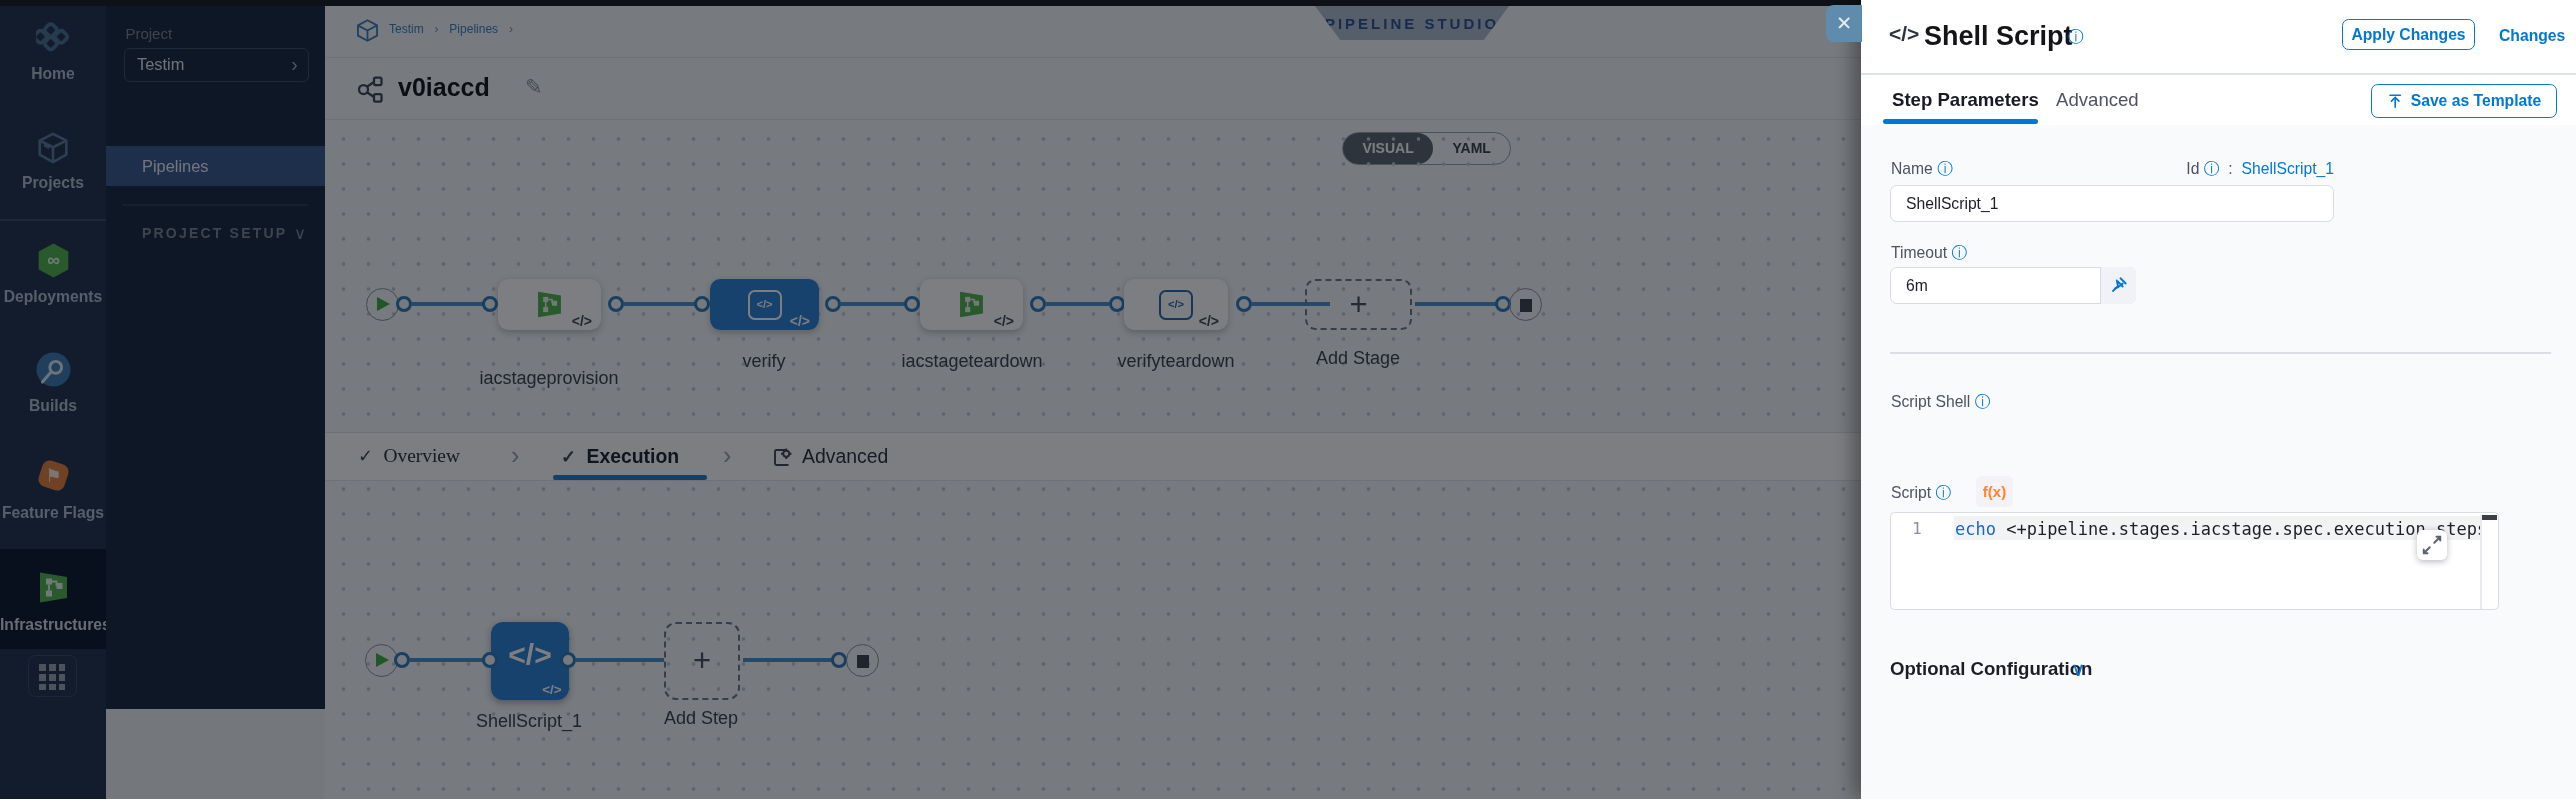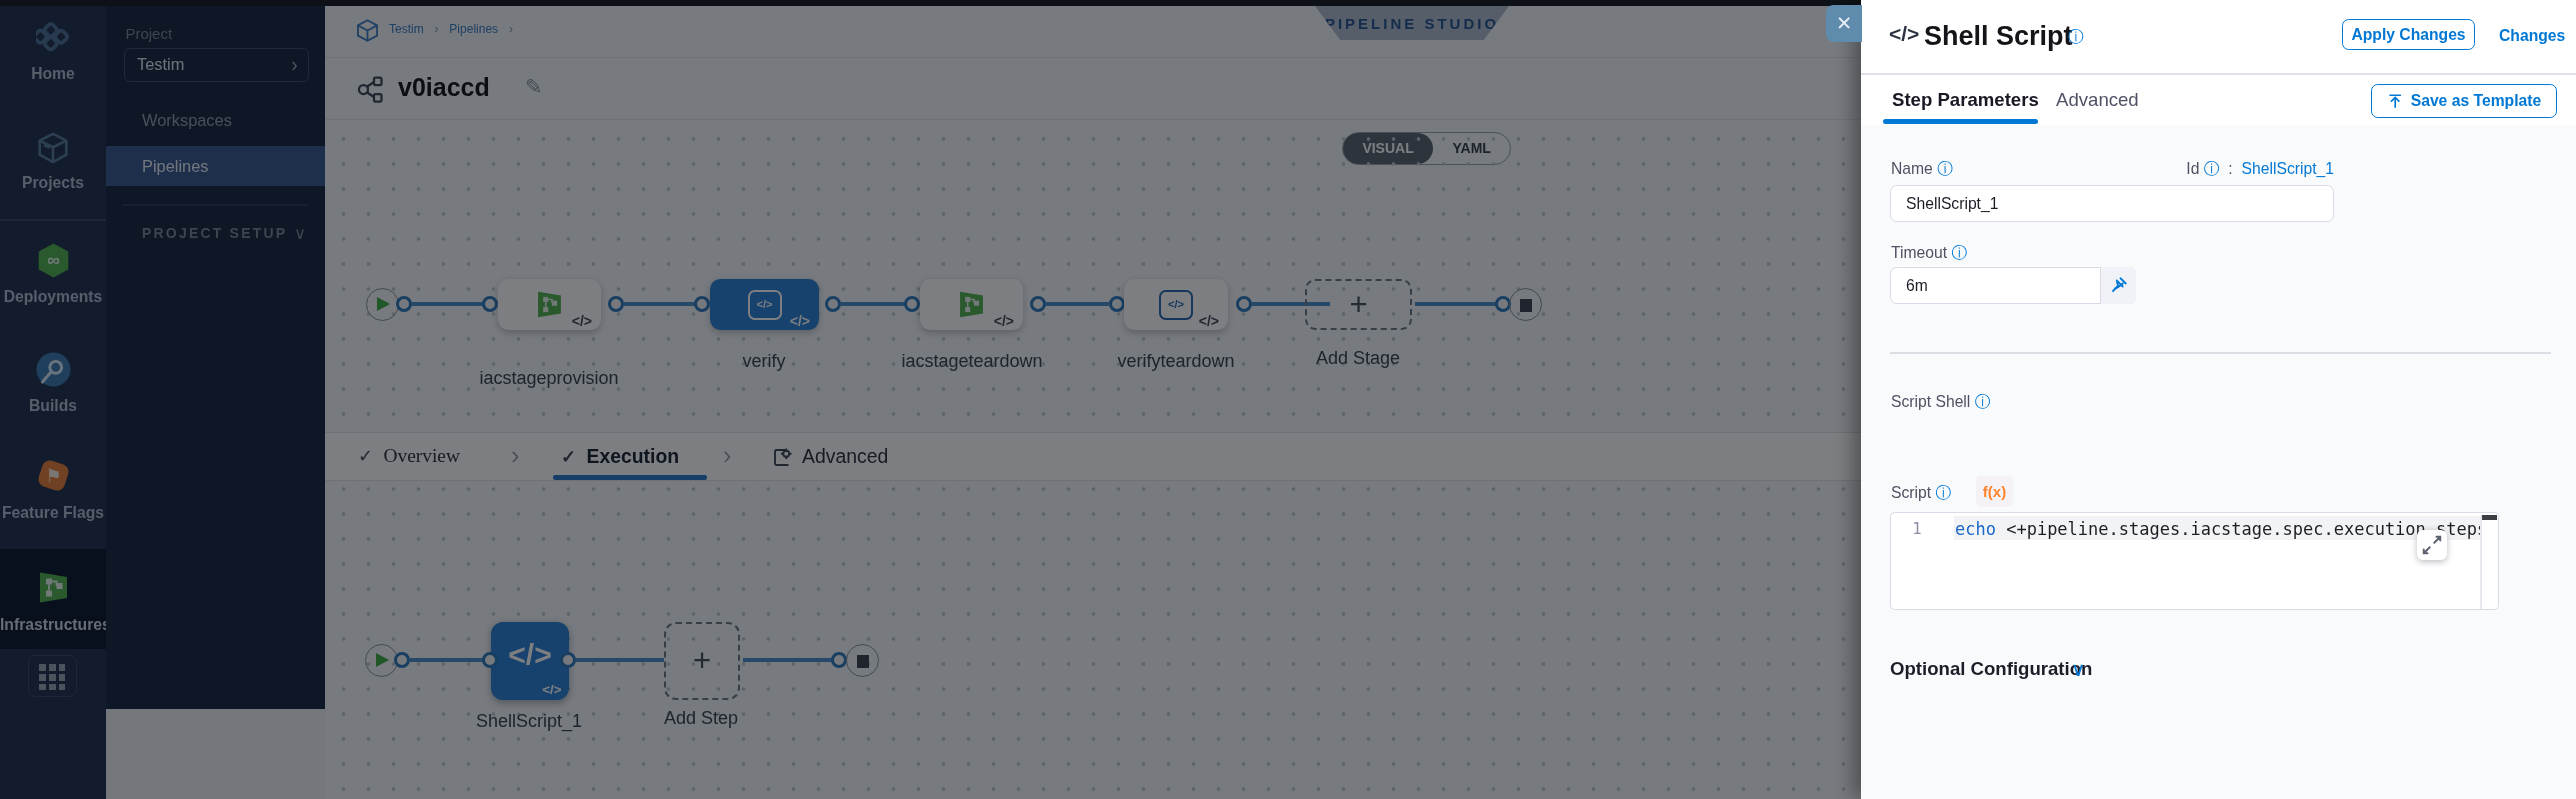--- a/index.html
+++ b/index.html
@@ -217,23 +217,20 @@
     </span>
   </div>
 </div>
 
 <div id="sidebar-project" class="abs">
   <div class="proj-label">Project</div>
   <div class="proj-select">
     <span>Testim</span>
     <span class="chev">›</span>
   </div>
-  <div class="proj-item" style="top:100px;">
-    <span>Workspaces</span>
-  </div>
   <div class="proj-item active" style="top:146px;">
     <span>Pipelines</span>
   </div>
   <div class="proj-divider"></div>
   <div class="proj-setup">PROJECT SETUP</div>
   <div class="proj-setup-chev">∨</div>
 </div>
 
 <div id="main" class="abs">
 

